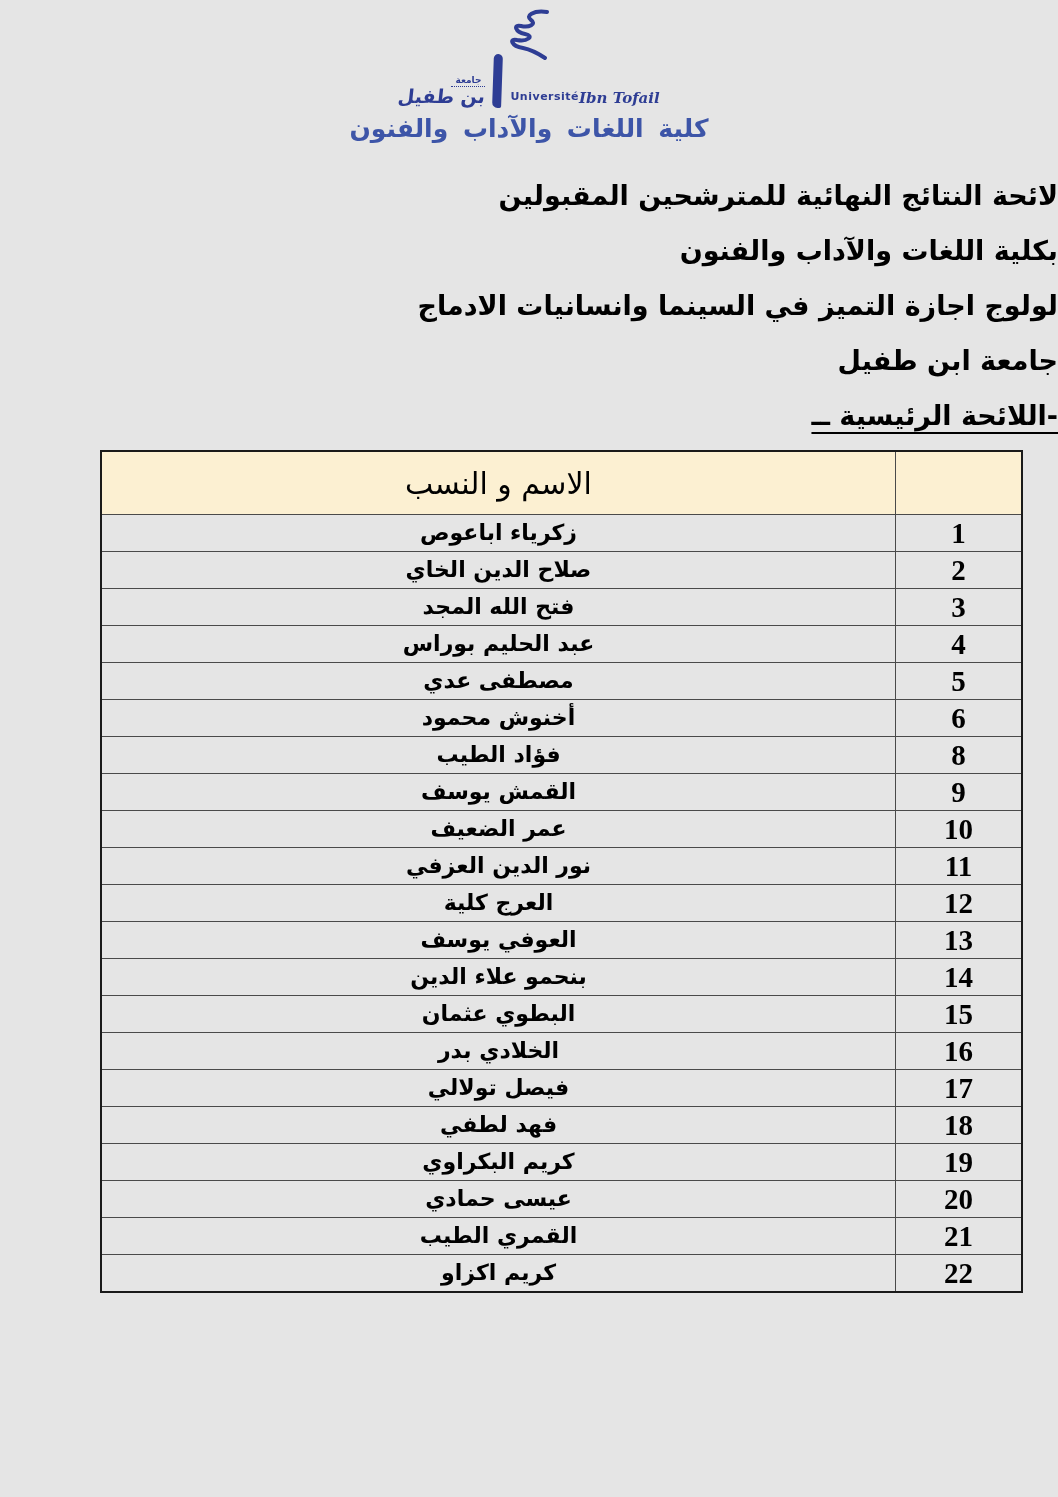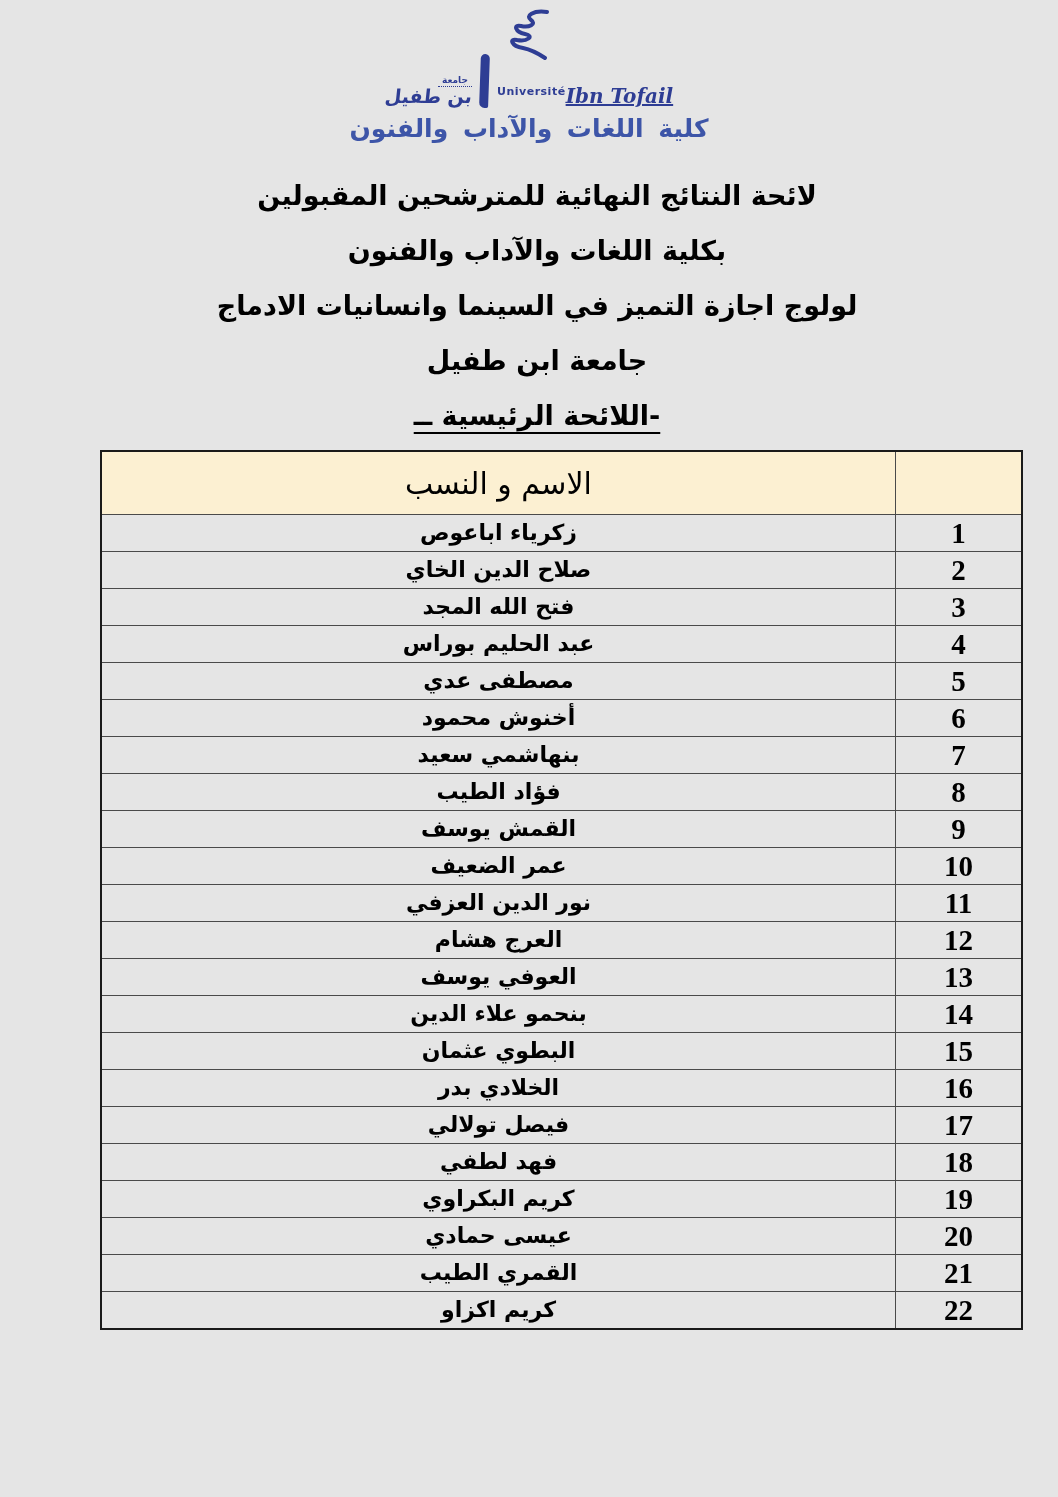--- a/index.html
+++ b/index.html
@@ -68,38 +68,36 @@
   .logo-fr-small{
     font-size:11px;
     font-weight:bold;
     letter-spacing:.5px;
     color:#2e3d94;
   }
   .logo-fr-script{
     font-family:"DejaVu Serif", serif;
     font-style:italic;
     font-weight:bold;
-    font-size:20px;
-    color:#2e3d94;
-    text-decoration:underline;
+    font-size:15px;
+    color:#2e3d94;
   }
   .logo-faculty{
     margin-top:4px;
     font-size:25px;
     font-weight:bold;
     color:#3d55a8;
     direction:rtl;
     word-spacing:6px;
   }
 
   
   .titles{
     position:absolute;
     top:168px; left:16px; right:0;
-    text-align:center;
     direction:rtl;
   }
   .title-line{
     font-size:27px;
     font-weight:bold;
     line-height:55px;
     white-space:nowrap;
   }
   .title-line.underlined span{
     text-decoration:underline;
@@ -209,41 +207,37 @@
         </tr>
         <tr>
           <td class="name-cell">مصطفى عدي</td>
           <td class="num-cell">5</td>
         </tr>
         <tr>
           <td class="name-cell">أخنوش محمود</td>
           <td class="num-cell">6</td>
         </tr>
         <tr>
-          <td class="name-cell">بنهاشمي سعيد</td>
-          <td class="num-cell">7</td>
-        </tr>
-        <tr>
           <td class="name-cell">فؤاد الطيب</td>
           <td class="num-cell">8</td>
         </tr>
         <tr>
           <td class="name-cell">القمش يوسف</td>
           <td class="num-cell">9</td>
         </tr>
         <tr>
           <td class="name-cell">عمر الضعيف</td>
           <td class="num-cell">10</td>
         </tr>
         <tr>
           <td class="name-cell">نور الدين العزفي</td>
           <td class="num-cell">11</td>
         </tr>
         <tr>
-          <td class="name-cell">العرج هشام</td>
+          <td class="name-cell">العرج كلية</td>
           <td class="num-cell">12</td>
         </tr>
         <tr>
           <td class="name-cell">العوفي يوسف</td>
           <td class="num-cell">13</td>
         </tr>
         <tr>
           <td class="name-cell">بنحمو علاء الدين</td>
           <td class="num-cell">14</td>
         </tr>

